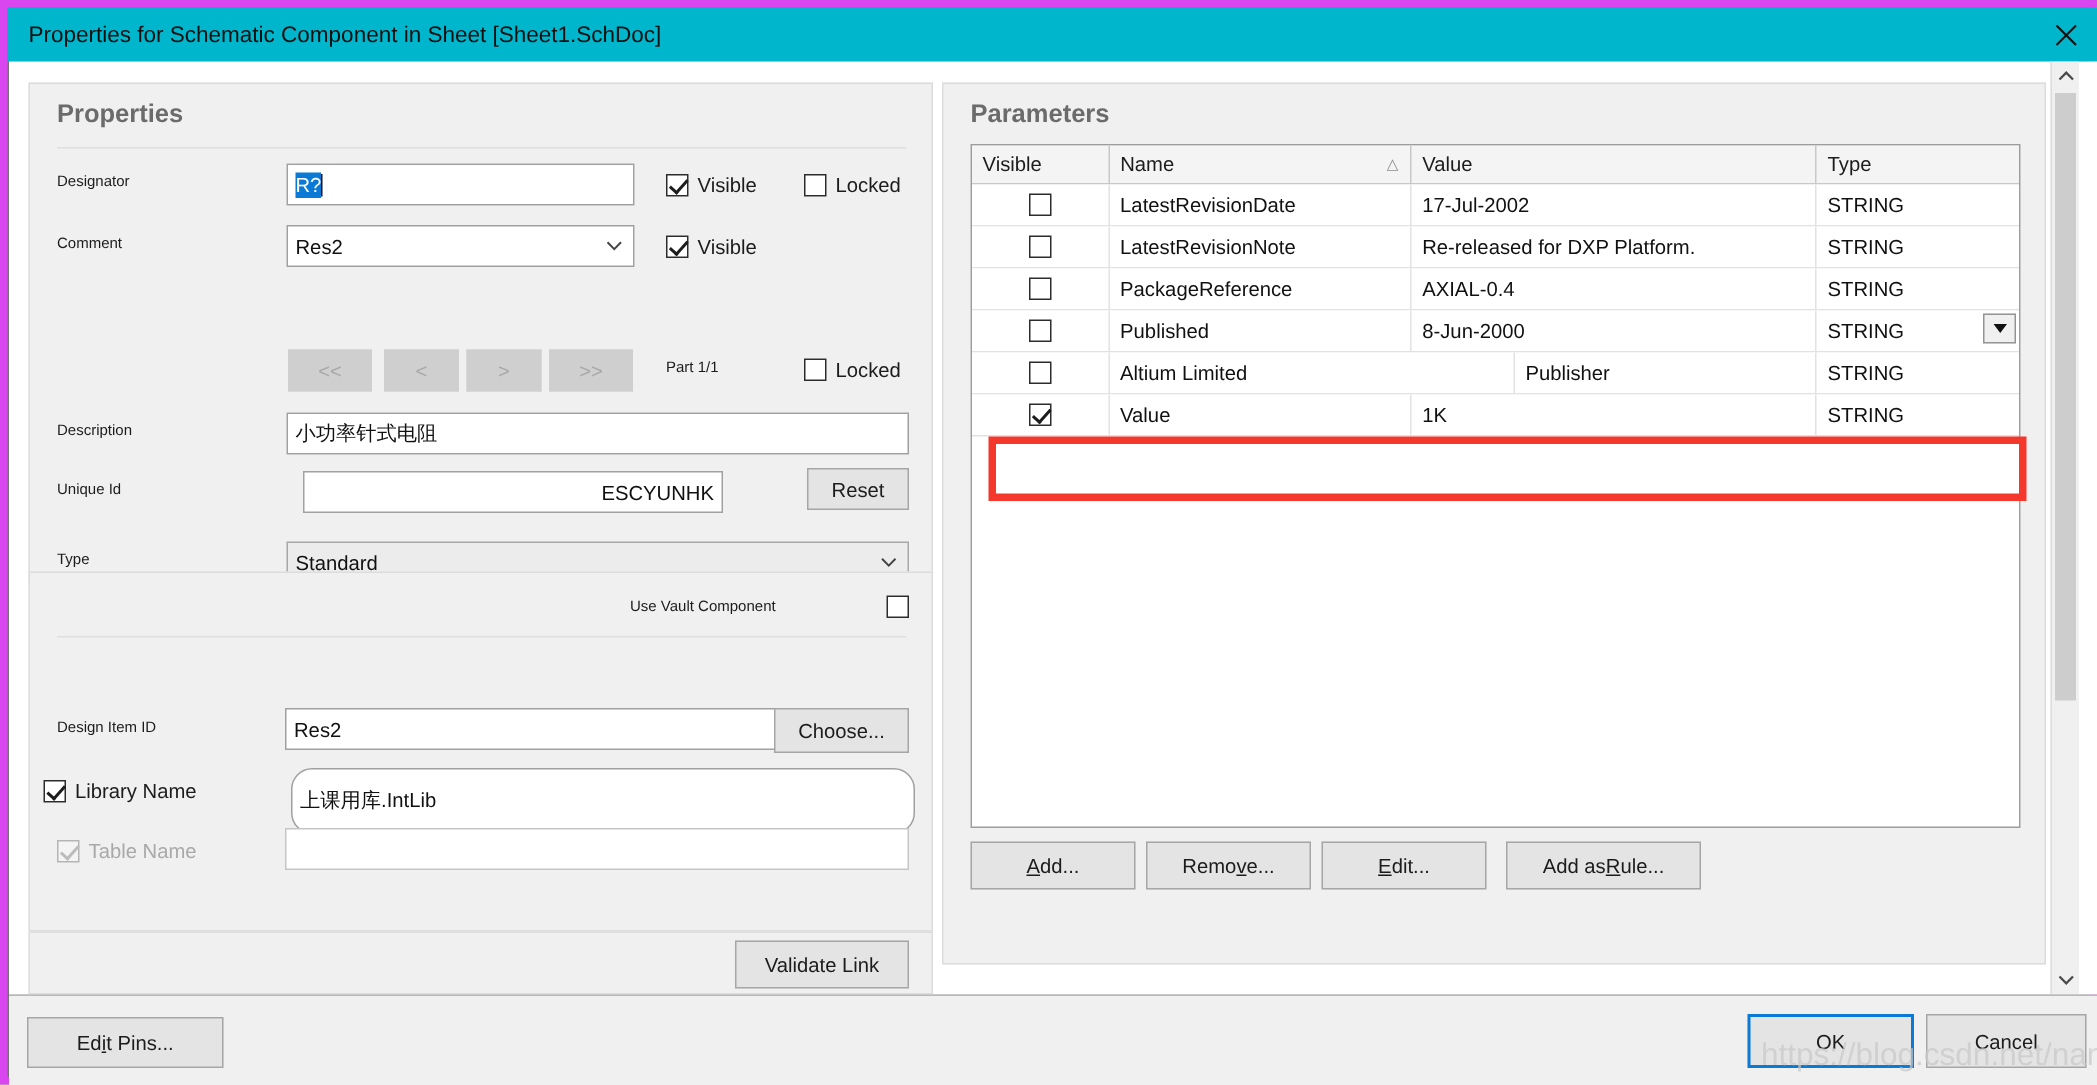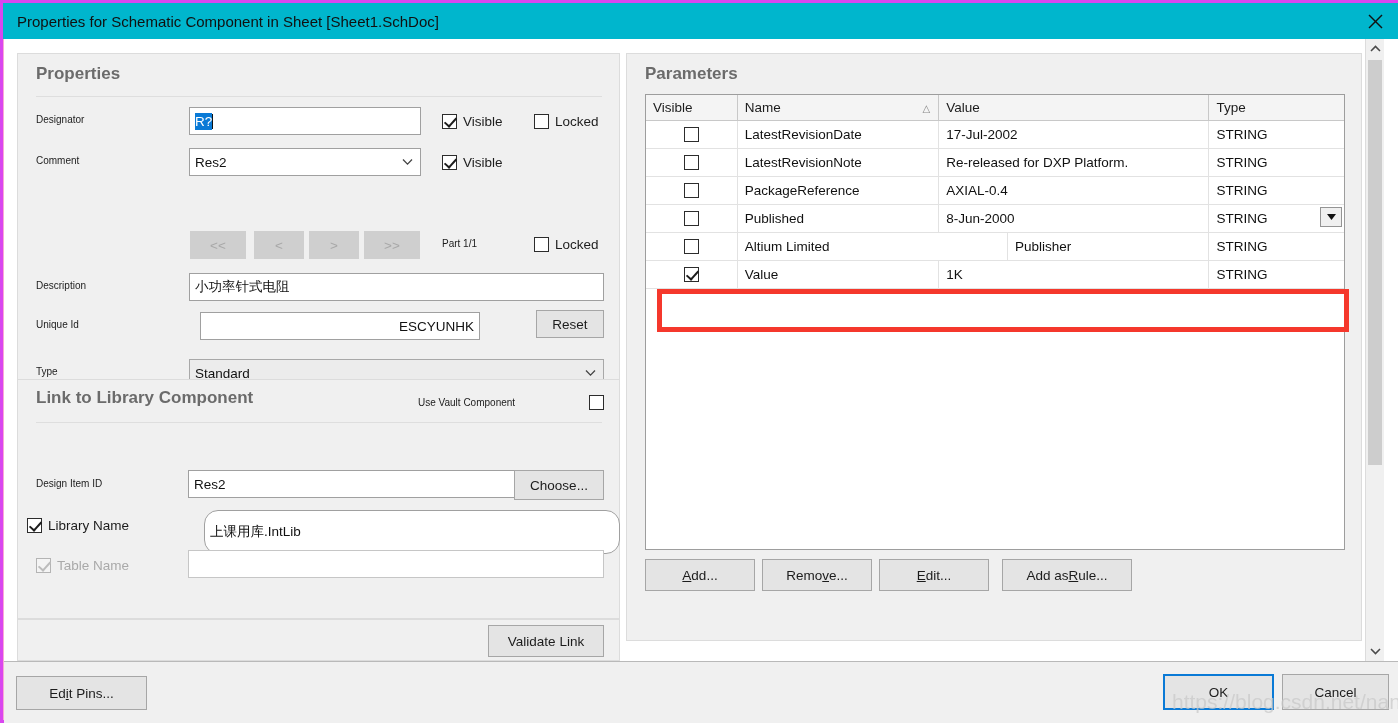--- a/index.html
+++ b/index.html
@@ -2,22 +2,22 @@
 <html><head>
 <meta charset="utf-8">
 <style>
   html,body{margin:0;padding:0;}
   body{
     width:1398px;height:723px;overflow:hidden;
     font-family:"Liberation Sans","DejaVu Sans",sans-serif;
     font-size:13.5px;color:#1b1b1b;background:#ffffff;
     -webkit-font-smoothing:antialiased;
   }
-  .dialog{position:absolute;inset:0;background:#f9a8d4;
-          border:3px solid #d946ef;box-sizing:border-box;}
+  .dialog{position:absolute;inset:0;background:#737373;
+          border:5px solid #d946ef;box-sizing:border-box;}
 
   
   .titlebar{position:absolute;left:0;top:0;width:1398px;height:36px;
             background:#00b6cd;display:flex;align-items:center;}
   .titlebar .ttl{margin-left:14px;font-size:15px;color:#101010;white-space:nowrap;}
   .closebtn{position:absolute;right:0;top:0;width:52px;height:36px;
             display:flex;align-items:center;justify-content:center;cursor:pointer;}
   .closebtn svg{display:block;}
 
   
@@ -183,38 +183,37 @@
       <div class="lbl" style="left:18px;top:312px;">Type</div>
       <div class="combo grey" style="left:171px;top:305px;width:415px;height:28px;">
         <span>Standard</span>
         <svg class="chev" width="11" height="7" viewBox="0 0 11 7">
           <polyline points="1,1 5.5,5.6 10,1" fill="none" stroke="#444" stroke-width="1.3"></polyline>
         </svg>
       </div>
     </div>
 
     <div class="group" style="left:13px;top:340px;width:603px;height:240px;">
-      <div class="grp-title" style="left:18px;top:8px;">Link to Library Component</div>
       <div class="lbl" style="left:400px;top:17px;">Use Vault Component</div>
       <div class="cbrow" style="left:571px;top:15px;">
         <span class="cbox"></span>
       </div>
       <div class="grp-rule" style="left:18px;top:42px;width:566px;"></div>
 
       <div class="lbl" style="left:18px;top:98px;">Design Item ID</div>
       <div class="tin" style="left:170px;top:90px;width:332px;height:28px;">
         <span>Res2</span>
       </div>
       <div class="btn" style="left:496px;top:90px;width:90px;height:30px;">Choose...</div>
 
       <div class="cbrow" style="left:9px;top:138px;">
         <span class="cbox checked"></span>
         <span class="cbl">Library Name</span>
       </div>
-      <div class="tin" style="left:186px;top:130px;width:416px;height:44px;border-radius:14px;">
+      <div class="tin" style="left:174px;top:130px;width:416px;height:44px;border-radius:14px;">
         <span>上课用库.IntLib</span>
       </div>
 
       <div class="cbrow" style="left:18px;top:178px;">
         <span class="cbox dis checked"></span>
         <span class="cbl dis">Table Name</span>
       </div>
       <div class="tin disabled" style="left:170px;top:170px;width:416px;height:28px;">
         <span></span>
       </div>

